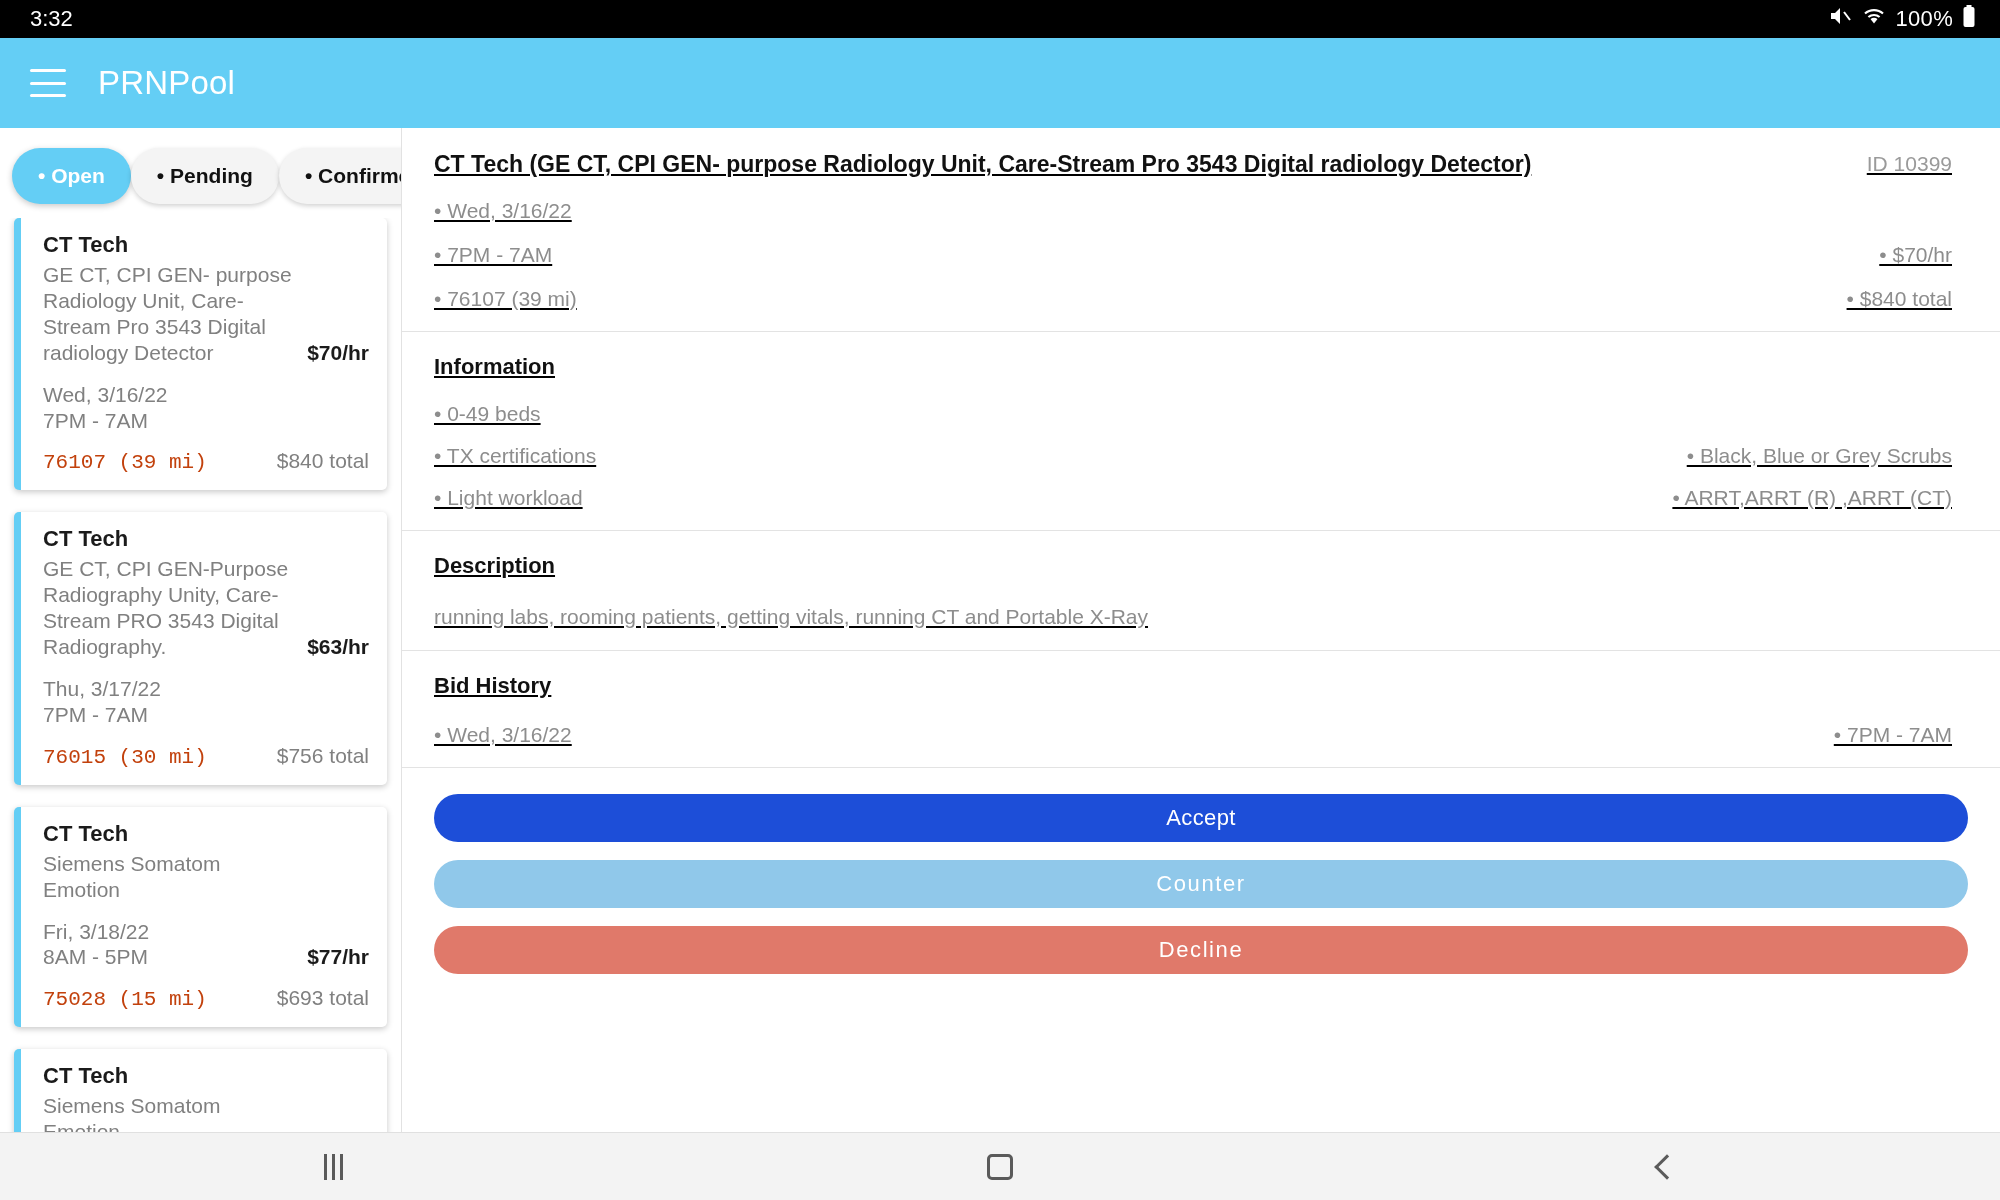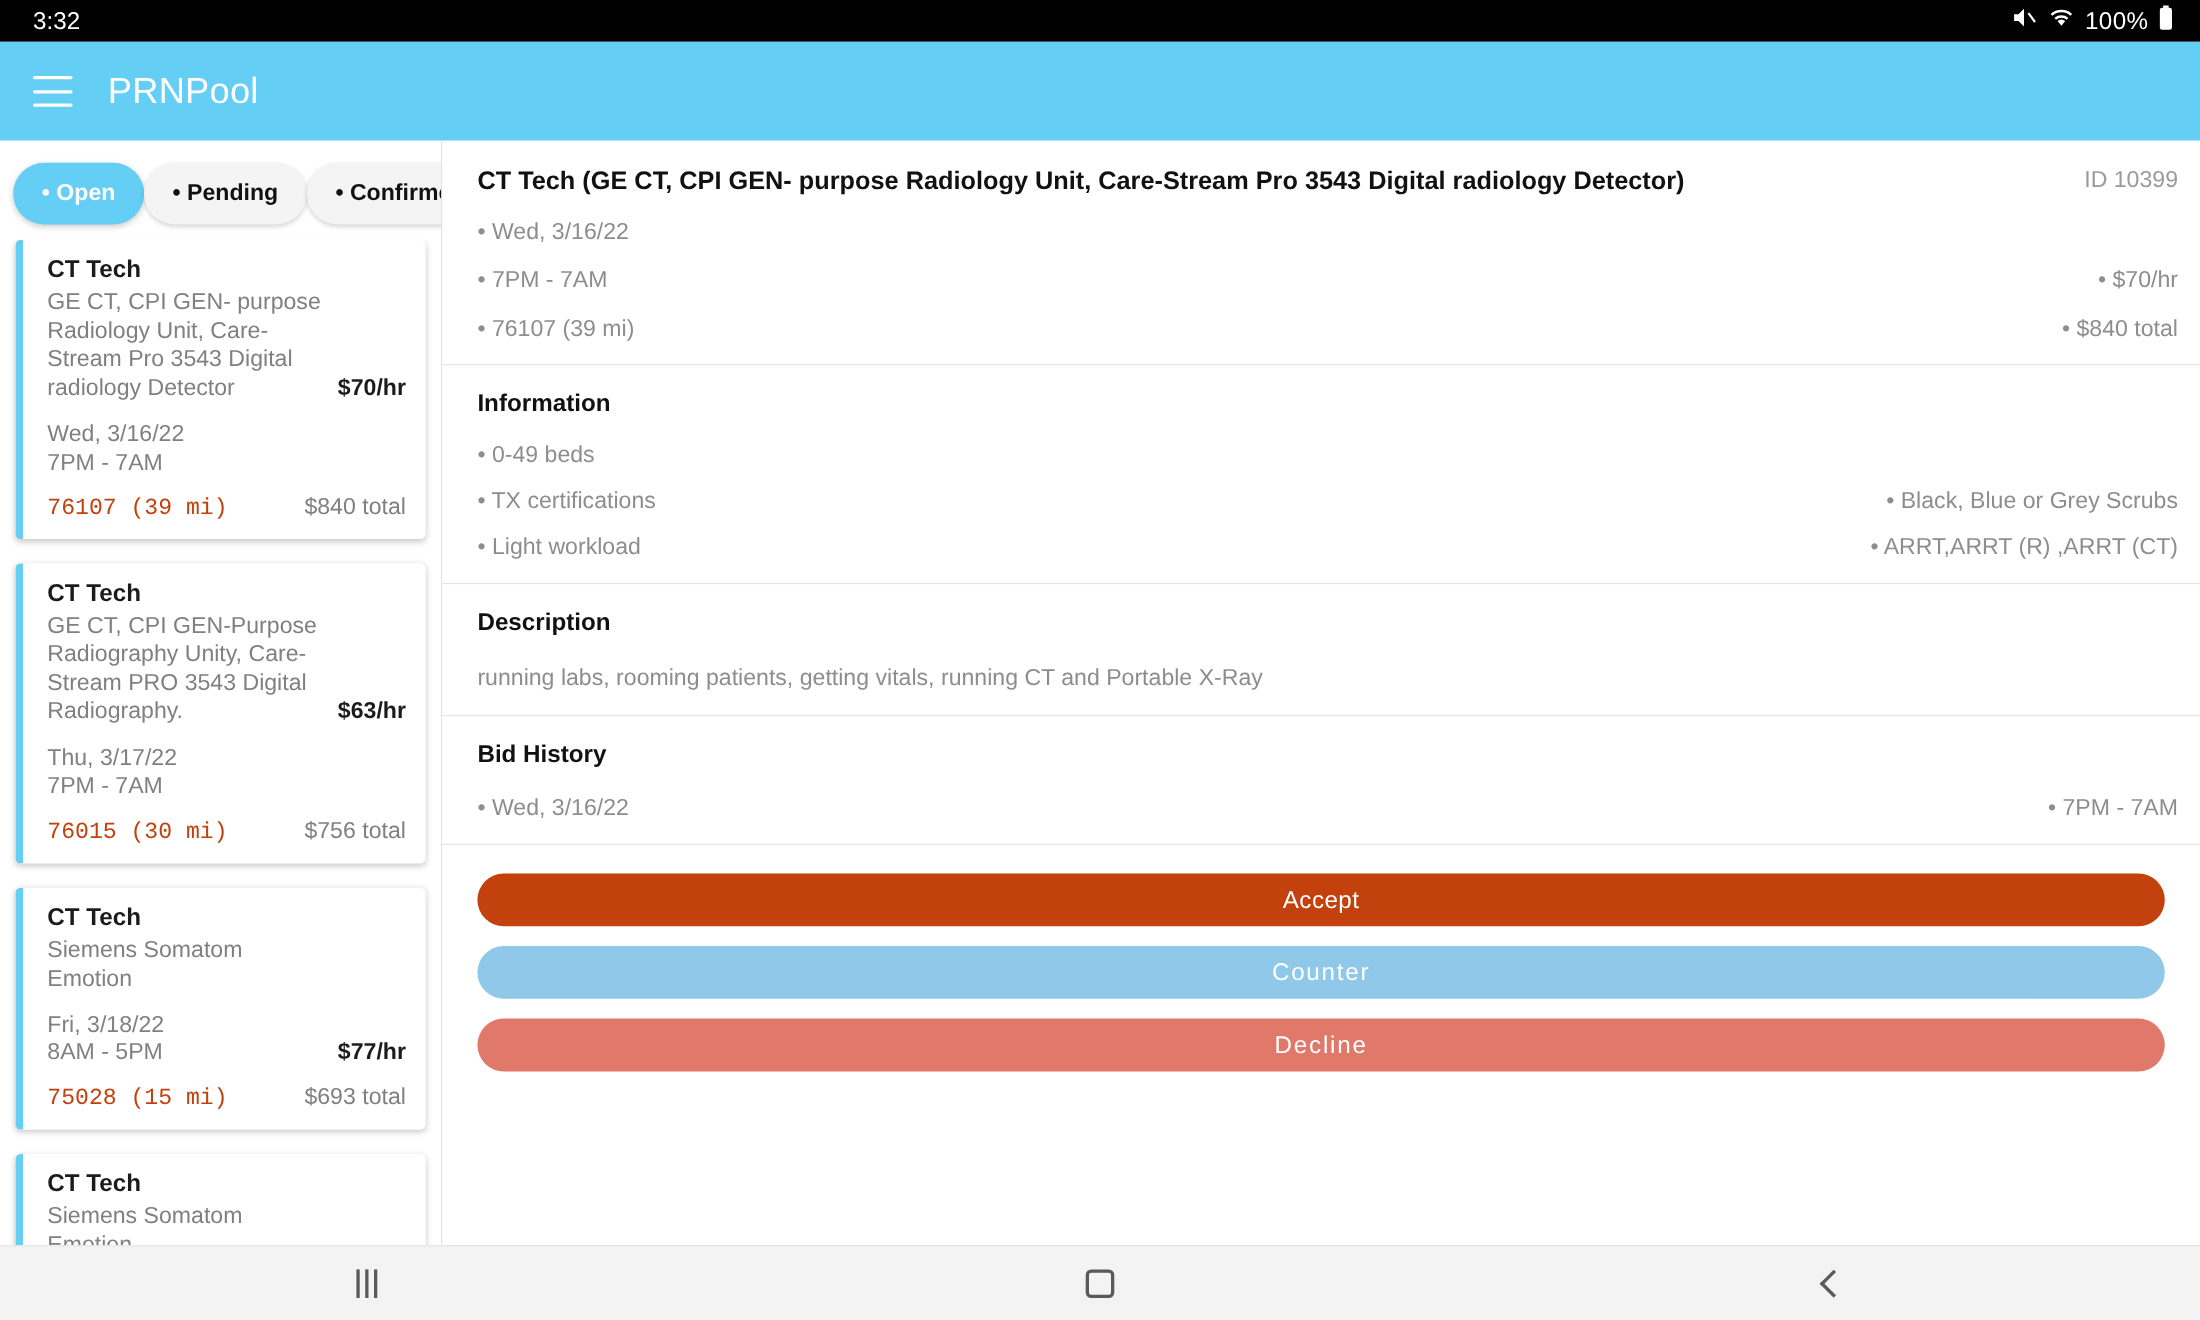--- a/index.html
+++ b/index.html
@@ -61,21 +61,21 @@
   .card-mid { display: flex; align-items: flex-end; justify-content: space-between; gap: 10px; }
   .card-equip { font-size: 21px; color: #808080; line-height: 1.24; max-width: 255px; }
   .card-rate { font-size: 21px; font-weight: 700; color: #1b1b1b; white-space: nowrap; padding-bottom: 1px; }
   .card-when { font-size: 21px; color: #808080; line-height: 1.22; margin-top: 16px; }
   .card-bot { display: flex; align-items: baseline; justify-content: space-between; margin-top: 16px; }
   .card-loc { font-size: 21px; color: #c2410c; font-family: Liberation Mono, monospace; }
   .card-total { font-size: 21px; color: #808080; }
 
   
   .right { flex: 1; min-width: 0; display: flex; flex-direction: column; background: #fff; overflow: hidden; }
-  .sec { padding: 22px 20px 20px 32px; border-bottom: 1px solid #e3e3e3; }
+  .sec { padding: 22px 48px 20px 32px; border-bottom: 1px solid #e3e3e3; text-decoration: underline; }
 
   .det-head { display: flex; align-items: flex-start; justify-content: space-between; gap: 24px; }
   .det-title { font-size: 23px; font-weight: 700; color: #111; line-height: 1.25; }
   .det-id { font-size: 21px; color: #9a9a9a; white-space: nowrap; padding-top: 2px; }
   .kv { display: flex; justify-content: space-between; align-items: baseline; margin-top: 20px; }
   .kv .l, .kv .r { font-size: 21px; color: #8d8d8d; }
 
   .sec-title { font-size: 22px; font-weight: 700; color: #111; }
   .info-rows { margin-top: 22px; }
   .info-rows .kv { margin-top: 0; margin-bottom: 18px; }
@@ -84,21 +84,21 @@
   .desc-text { font-size: 21px; color: #8d8d8d; margin-top: 24px; line-height: 1.3; }
 
   .bid-rows { margin-top: 24px; }
 
   .actions { padding: 26px 32px 10px 32px; display: flex; flex-direction: column; gap: 18px; }
   .btn {
     height: 48px; border-radius: 26px; border: none; color: #fff;
     font-size: 22px; font-weight: 400; letter-spacing: .4px;
     display: flex; align-items: center; justify-content: center; cursor: pointer;
   }
-  .btn.accept { background: #c2410c; }
+  .btn.accept { background: #1d4ed8; }
   .btn.counter { background: #90C8EA; letter-spacing: 1.6px; }
   .btn.decline { background: #E0796A; letter-spacing: 1.6px; }
 
   
   .navbar {
     height: 68px; background: #f3f3f3; flex: none;
     display: flex; align-items: center; justify-content: space-around;
     border-top: 1px solid #e0e0e0;
   }
   .nav-btn { width: 120px; display: flex; align-items: center; justify-content: center; cursor: pointer; }

